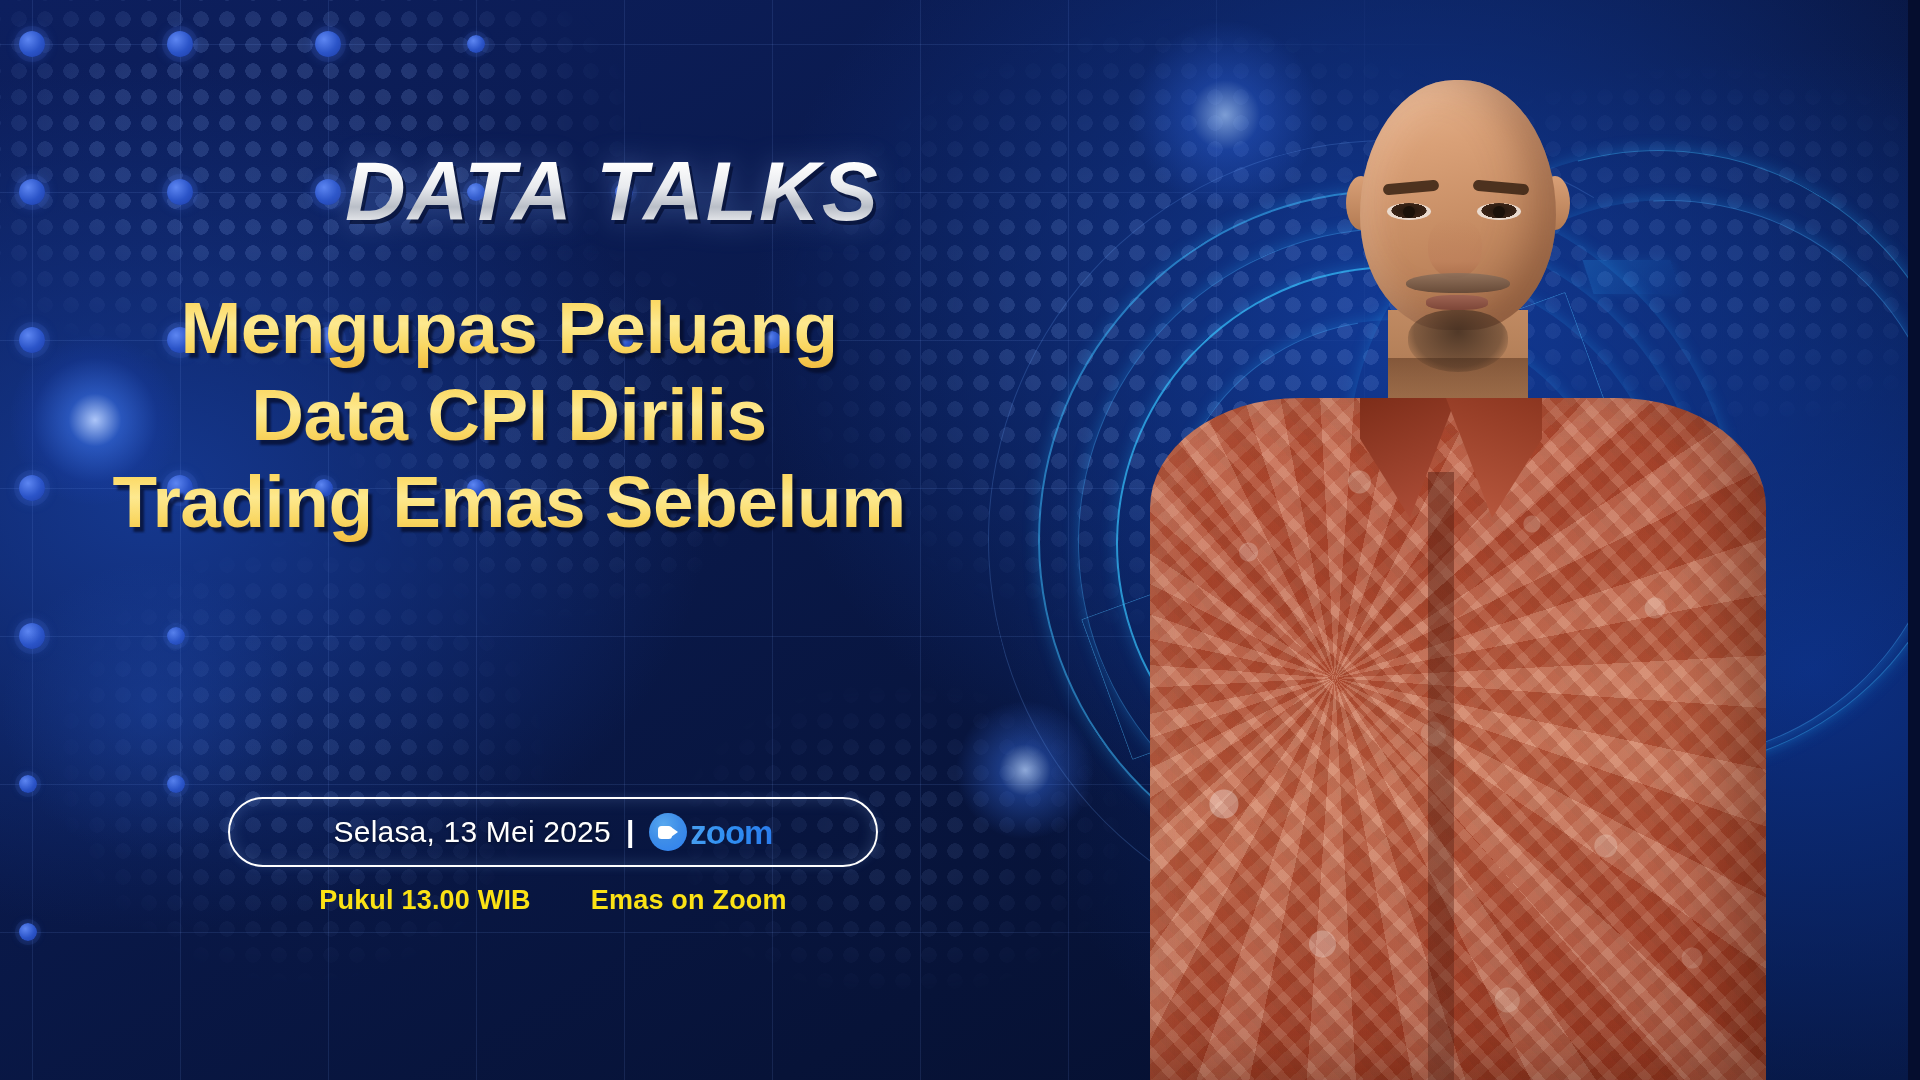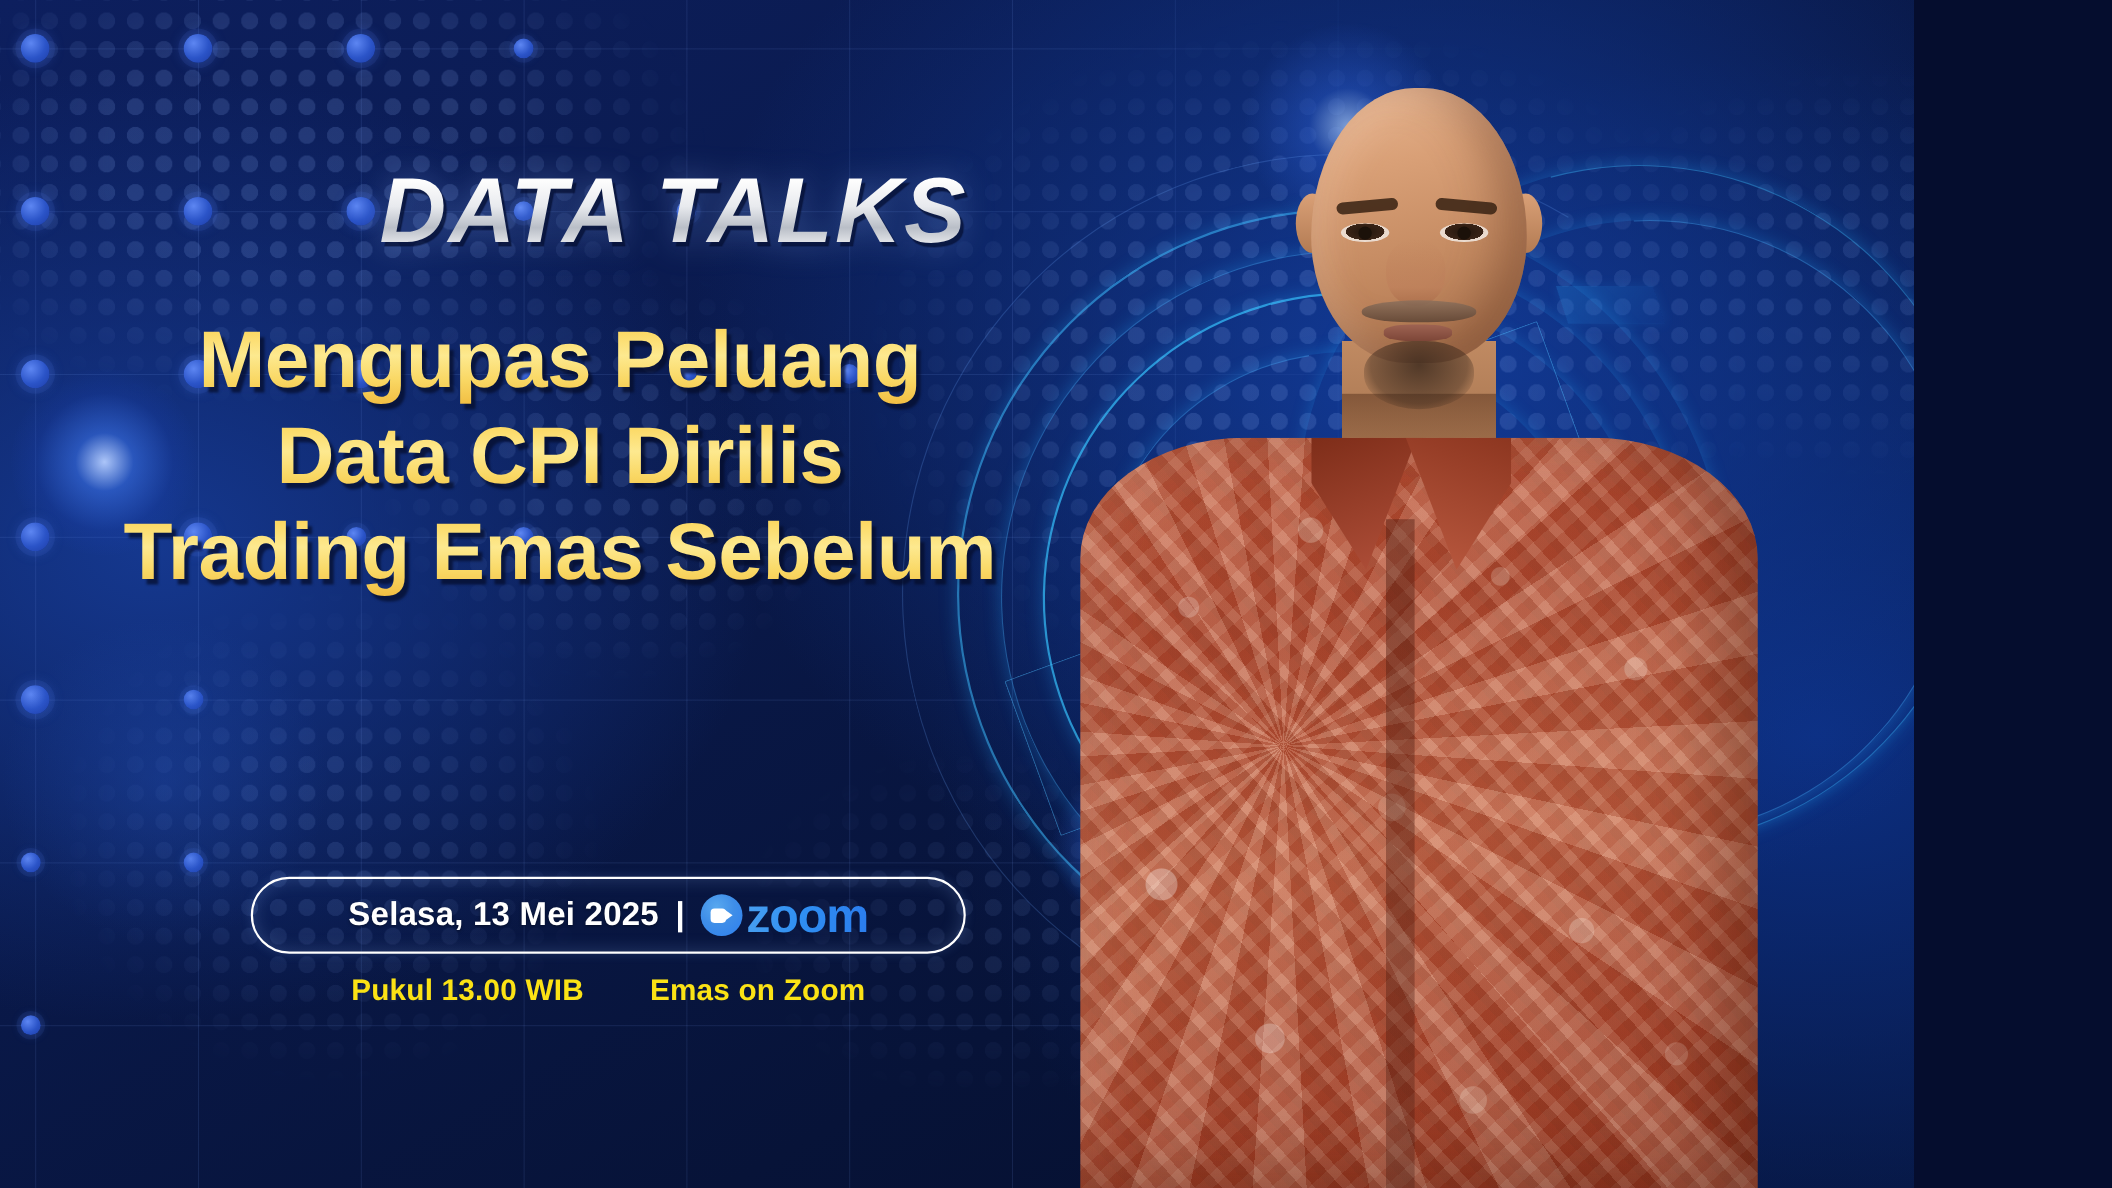--- a/index.html
+++ b/index.html
@@ -1,20 +1,20 @@
 <!DOCTYPE html>
 <html><head>
 <meta charset="utf-8">
 <style>
   * { margin:0; padding:0; box-sizing:border-box; }
   html, body { width:1920px; height:1080px; overflow:hidden; background:#050d2e; }
   body { font-family:"Liberation Sans", sans-serif; }
 
   #banner {
-    position:relative; width:1740px; height:1080px; overflow:hidden;
+    position:relative; width:1908px; height:1080px; overflow:hidden;
     background:
       radial-gradient(ellipse 900px 700px at 8% 46%, #15388f 0%, rgba(21,56,143,0) 62%),
       radial-gradient(ellipse 1100px 900px at 74% 30%, #123a96 0%, rgba(18,58,150,0) 60%),
       radial-gradient(ellipse 1300px 1000px at 95% 62%, #0c2f82 0%, rgba(12,47,130,0) 62%),
       linear-gradient(150deg, #0d1f5e 0%, #0a1a4d 35%, #071338 70%, #050e2b 100%);
   }
 
   
   .dots {
     position:absolute; inset:0;
@@ -88,38 +88,38 @@
 
   
   #pill {
     position:absolute; left:228px; top:797px;
     width:650px; height:70px; border-radius:35px;
     border:2px solid #ffffff;
     display:flex; align-items:center; justify-content:center; gap:13px;
     box-shadow: 0 0 16px rgba(150,190,255,0.22) inset, 0 0 10px rgba(120,170,255,0.18);
   }
   #pill .date-text {
-    color:#ffffff; font-size:30px; font-weight:bold; letter-spacing:0.2px;
+    color:#ffffff; font-size:30px; font-weight:normal; letter-spacing:0.2px;
     text-shadow: 0 1px 3px rgba(0,0,0,0.45);
   }
   #pill .divider { color:#ffffff; font-size:30px; font-weight:bold; margin:0 2px; }
   .zoom-logo { display:flex; align-items:center; gap:3px; }
   .zoom-badge {
     width:38px; height:38px; border-radius:50%;
     background: radial-gradient(circle at 38% 30%, #58a8ef 0%, #3f8ee8 45%, #2d7ff0 100%);
     display:flex; align-items:center; justify-content:center;
   }
   .zoom-cam { position:relative; width:20px; height:13px; }
   .zoom-cam .body { position:absolute; left:0; top:0; width:14px; height:13px; border-radius:3.5px; background:#ffffff; }
   .zoom-cam .lens {
     position:absolute; right:0; top:1.5px; width:0; height:0;
     border-top:5px solid transparent; border-bottom:5px solid transparent; border-left:7px solid #ffffff;
   }
   .zoom-word {
-    font-size:44px; font-weight:bold; letter-spacing:-1px;
+    font-size:33px; font-weight:bold; letter-spacing:-1px;
     background: linear-gradient(100deg, #4aa0f0 0%, #2f8ff2 45%, #2b7ced 100%);
     -webkit-background-clip:text; background-clip:text; color:transparent; -webkit-text-fill-color:transparent;
     position:relative; top:1px;
   }
 
   
   #meta {
     position:absolute; left:228px; top:885px; width:650px;
     display:flex; justify-content:center; gap:60px;
     color:#fbe215; font-size:27px; font-weight:bold; letter-spacing:0.2px;

